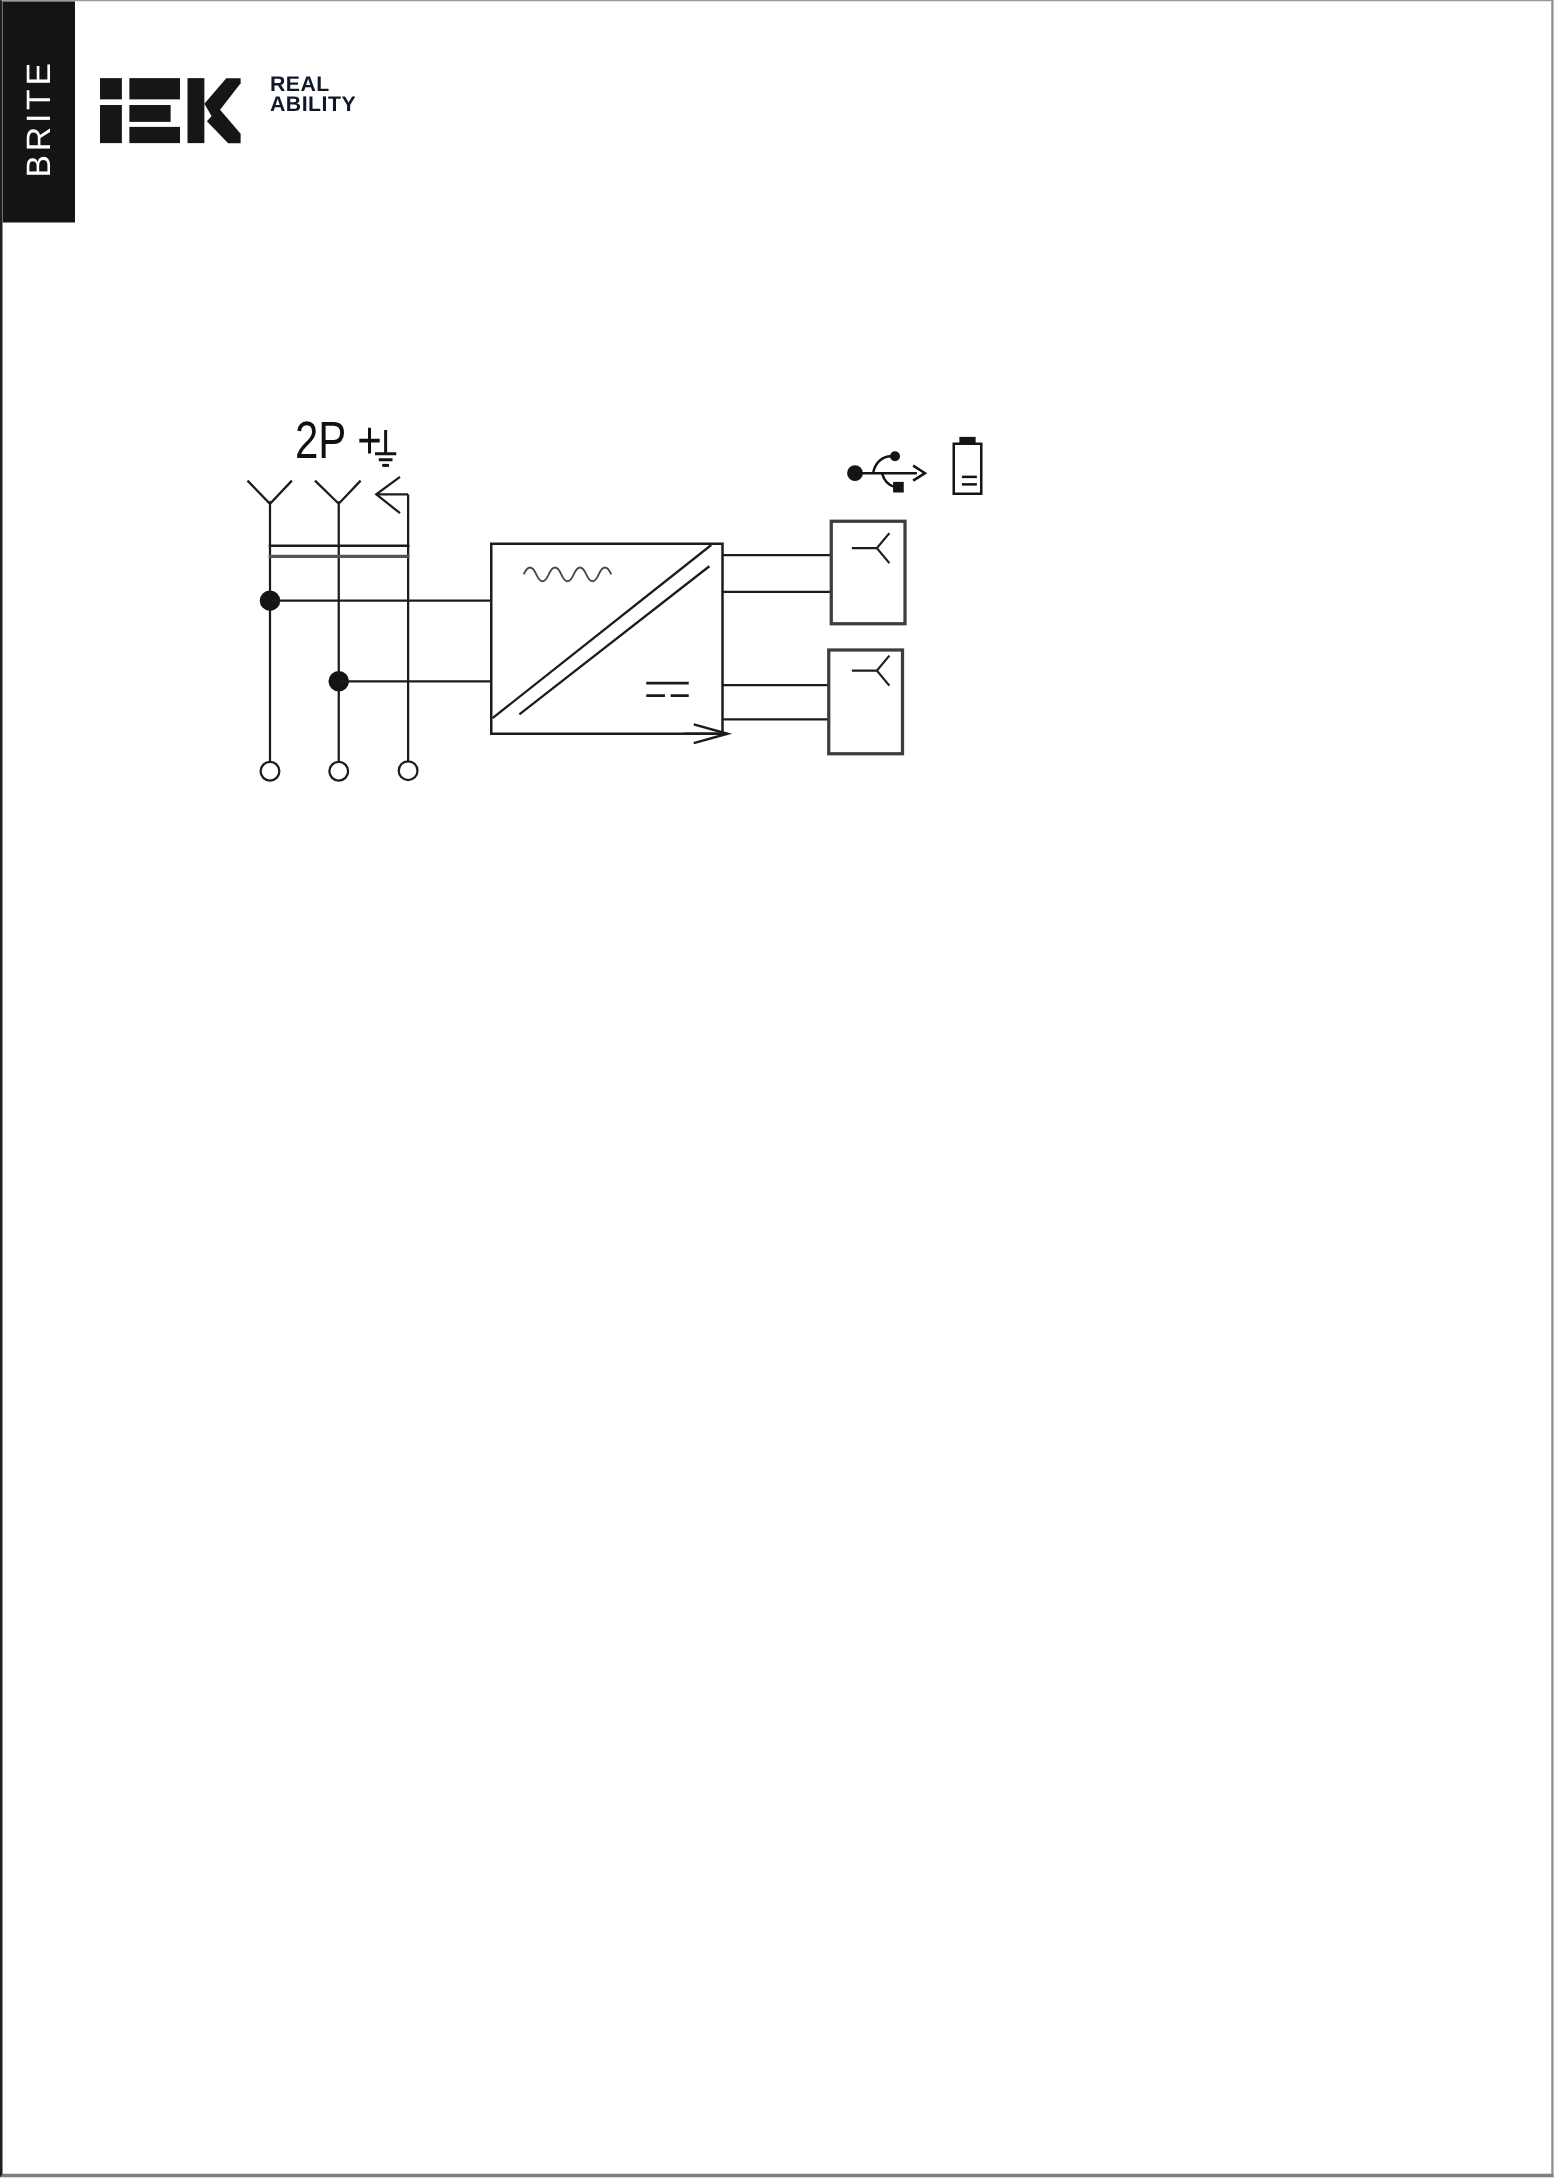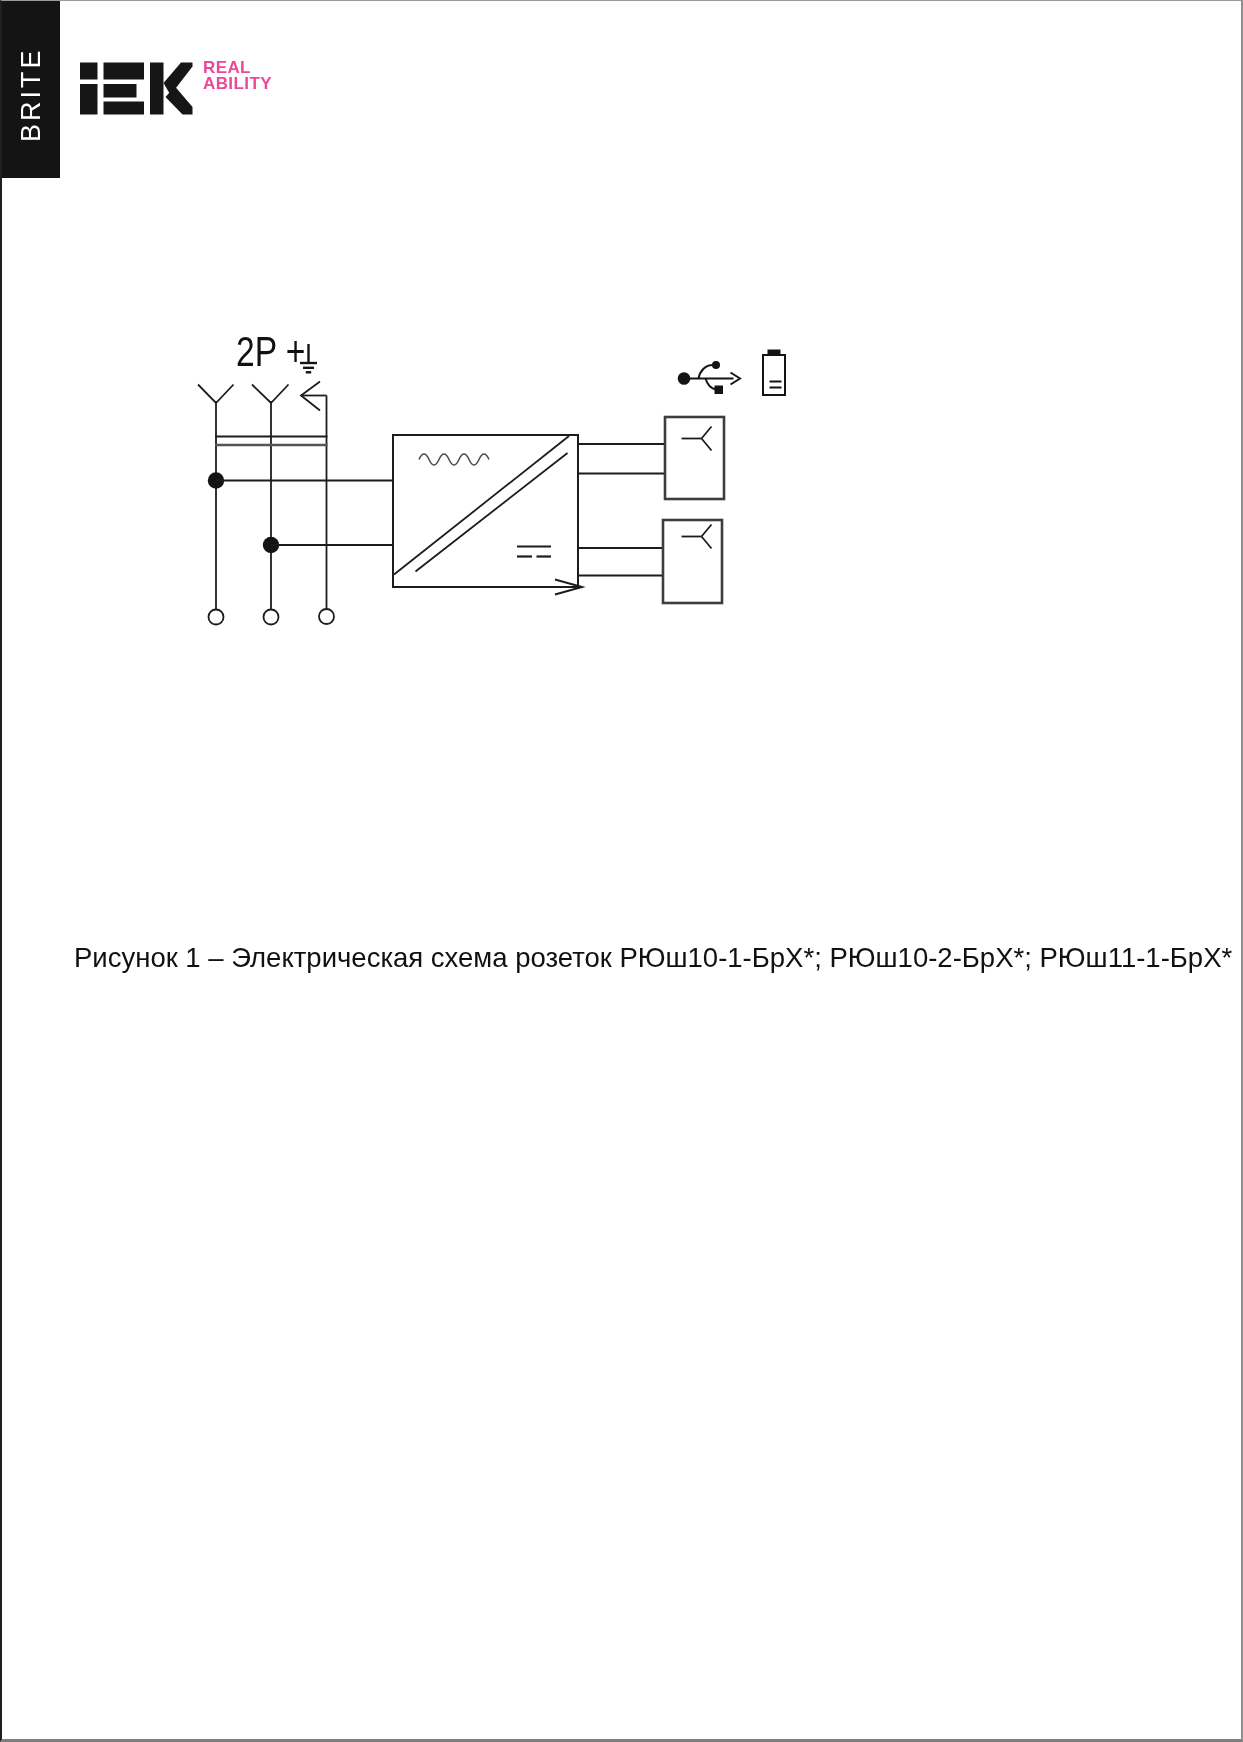--- a/index.html
+++ b/index.html
@@ -25,24 +25,24 @@
     position:absolute; left:14px; top:141px;
     transform:rotate(-90deg);
     transform-origin:0 0;
     color:#ffffff;
     font-size:27px;
     letter-spacing:3px;
     white-space:nowrap;
     font-family:"Liberation Sans", sans-serif;
   }
   .tagline {
-    position:absolute; left:201px; top:59px;
+    position:absolute; left:214px; top:59px;
     font-size:17px; font-weight:bold;
     line-height:16px; letter-spacing:0.4px;
-    color:#ec4899;
+    color:#0f172a;
   }
   .schematic-svg {
     position:absolute; left:0; top:0;
     width:1241px; height:1738px;
   }
   .caption {
     position:absolute; left:72px; top:941px;
     width:1140px;
     font-size:27.5px;
     color:#111;
@@ -171,15 +171,14 @@
         <g stroke="#1c1c1c" stroke-width="1.8">
           <line x1="679.5" y1="535.5" x2="699.5" y2="535.5"></line>
           <line x1="699.5" y1="535.5" x2="709.5" y2="523.5"></line>
           <line x1="699.5" y1="535.5" x2="709.5" y2="547.5"></line>
         </g>
       </g>
 
     </g>
   </svg>
 
-  <div class="caption">Рисунок 1 – Электрическая схема розеток  РЮш10-1-БрХ*; РЮш10-2-БрХ*; РЮш11-1-БрХ*</div>
 
 </div>
 
 </body></html>

